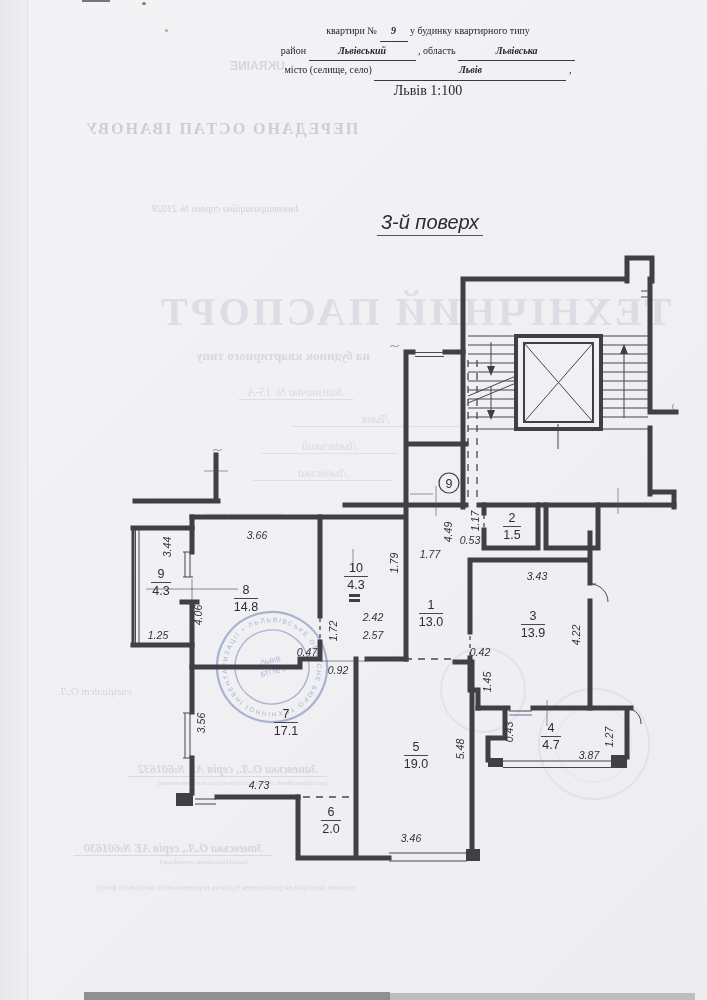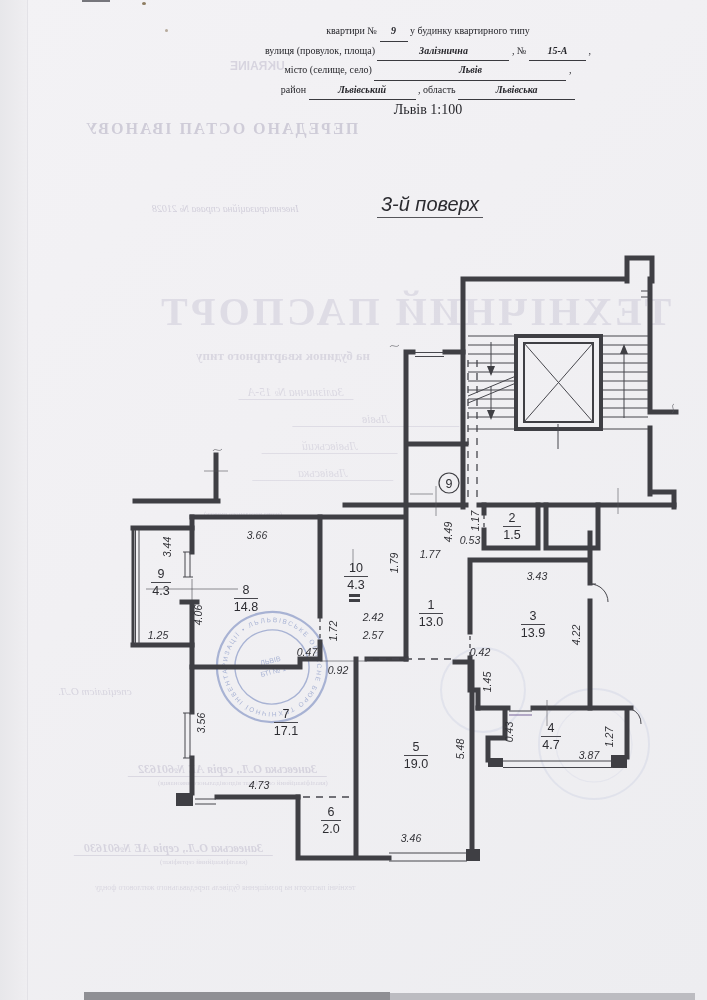--- a/index.html
+++ b/index.html
@@ -13,21 +13,21 @@
   #bottom-bar-light{position:absolute;left:390px;top:993px;width:305px;height:7px;background:#bcbcc1;filter:blur(.5px);}
   #top-sliver{position:absolute;left:82px;top:0;width:28px;height:2px;background:#76767c;}
   .speck{position:absolute;border-radius:50%;background:#8d7c60;}
   
   #header{position:absolute;left:150px;top:22px;width:556px;text-align:center;color:#26262b;}
   #title{font-size:22px;letter-spacing:2px;margin-bottom:6px;}
   .hline{font-size:10px;line-height:18.5px;}
   .hval{font-style:italic;font-weight:bold;border-bottom:1px solid #3a3a3f;
         display:inline-block;text-align:center;padding:0 6px;}
   #scale-line{font-size:14px;margin-top:2px;}
-  #floor-title{position:absolute;left:330px;top:193px;width:200px;text-align:center;
+  #floor-title{position:absolute;left:330px;top:211px;width:200px;text-align:center;
      font-family:"Liberation Sans",sans-serif;font-style:italic;font-size:20px;color:#2b2b30;}
   #floor-title span{border-bottom:1.3px solid #55555a;padding:0 4px 2px;}
   
   .bleed{position:absolute;transform:scaleX(-1);color:#bdb9cb;white-space:nowrap;
          font-family:"Liberation Serif",serif;}
   .bleed .u{border-bottom:1px solid #c6c2d2;padding:0 10px;}
   svg{position:absolute;left:0;top:0;}
   .wall{stroke:#3f3f44;stroke-width:5;fill:none;stroke-linecap:square;}
   .wall2{stroke:#3f3f44;stroke-width:3;fill:none;}
   .thin{stroke:#47474d;stroke-width:1;fill:none;}
@@ -253,37 +253,30 @@
   </g>
 </svg>
 
 <div id="header">
   <div class="hline">
     <span>квартири №</span>
     <span class="hval" style="min-width:16px;">9</span>
     <span>у будинку квартирного типу</span>
   </div>
   <div class="hline">
-    <span>вулиця (провулок, площа)</span>
-    <span class="hval" style="min-width:120px;">Залізнична</span>
-    <span>, №</span>
-    <span class="hval" style="min-width:45px;">15-А</span>
-    <span>,</span>
+    <span>район</span>
+    <span class="hval" style="min-width:95px;">Львівський</span>
+    <span>, область</span>
+    <span class="hval" style="min-width:105px;">Львівська</span>
   </div>
   <div class="hline">
     <span>місто (селище, село)</span>
     <span class="hval" style="min-width:180px;">Львів</span>
     <span>,</span>
   </div>
-  <div class="hline">
-    <span>район</span>
-    <span class="hval" style="min-width:95px;">Львівський</span>
-    <span>, область</span>
-    <span class="hval" style="min-width:105px;">Львівська</span>
-  </div>
   <div id="scale-line">Львів 1:100</div>
 </div>
 
 <div id="floor-title">
   <span>3-й поверх</span>
 </div>
 
 <div id="top-sliver"></div>
 <div id="bottom-bar-dark"></div>
 <div id="bottom-bar-light"></div>

